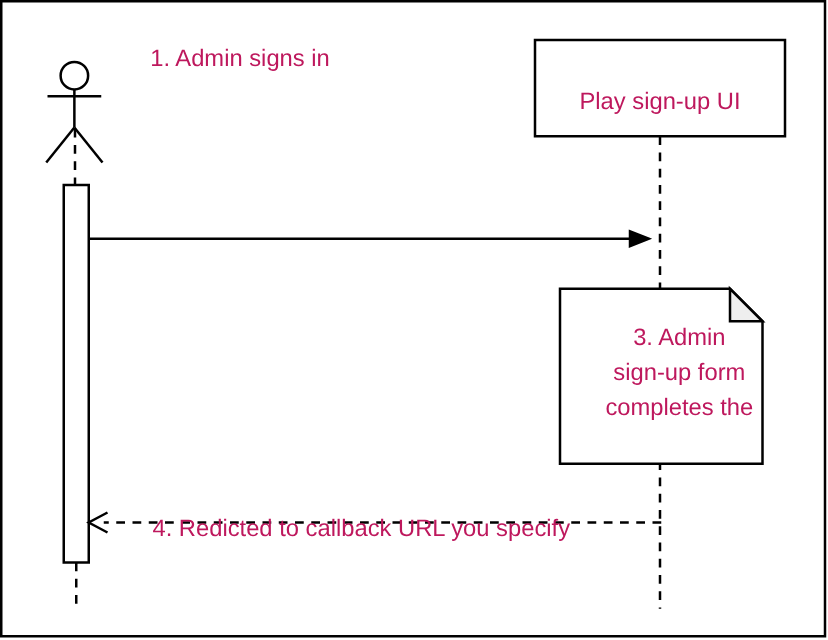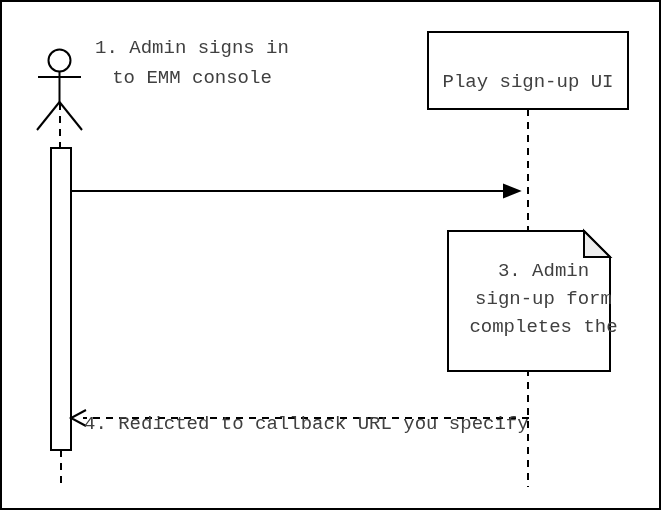--- a/index.html
+++ b/index.html
@@ -6,22 +6,22 @@
     margin: 0;
     padding: 0;
     background: #ffffff;
   }
   .canvas {
     position: relative;
     width: 662px;
     height: 512px;
     background: #ffffff;
     overflow: hidden;
-    font-family: Liberation Mono, monospace;
-    color: #404040;
+    font-family: Liberation Sans, sans-serif;
+    color: #be185d;
   }
   .diagram-svg {
     position: absolute;
     left: 0;
     top: 0;
   }
   .diagram-svg line,
   .diagram-svg rect,
   .diagram-svg circle,
   .diagram-svg path {
@@ -83,21 +83,20 @@
     </g>
 
     <g>
       <line x1="529" y1="418" x2="83" y2="418" class="dashed fill-none"></line>
       <path d="M86,410 L71,418 L86,426" class="fill-none"></path>
     </g>
   </svg>
 
   <div class="label annotation-multiline" style="left:92px; top:33px; width:200px;">
     <div>1. Admin signs in</div>
-    <div>to EMM console</div>
   </div>
 
   <div class="label participant-label" style="left:428px; top:32px; width:200px; height:99px;">Play sign-up UI</div>
 
 
   <div class="label note-multiline" style="left:449px; top:257px; width:189px;">
     <div>3. Admin</div>
     <div>sign-up form</div>
     <div>completes the</div>
   </div>

